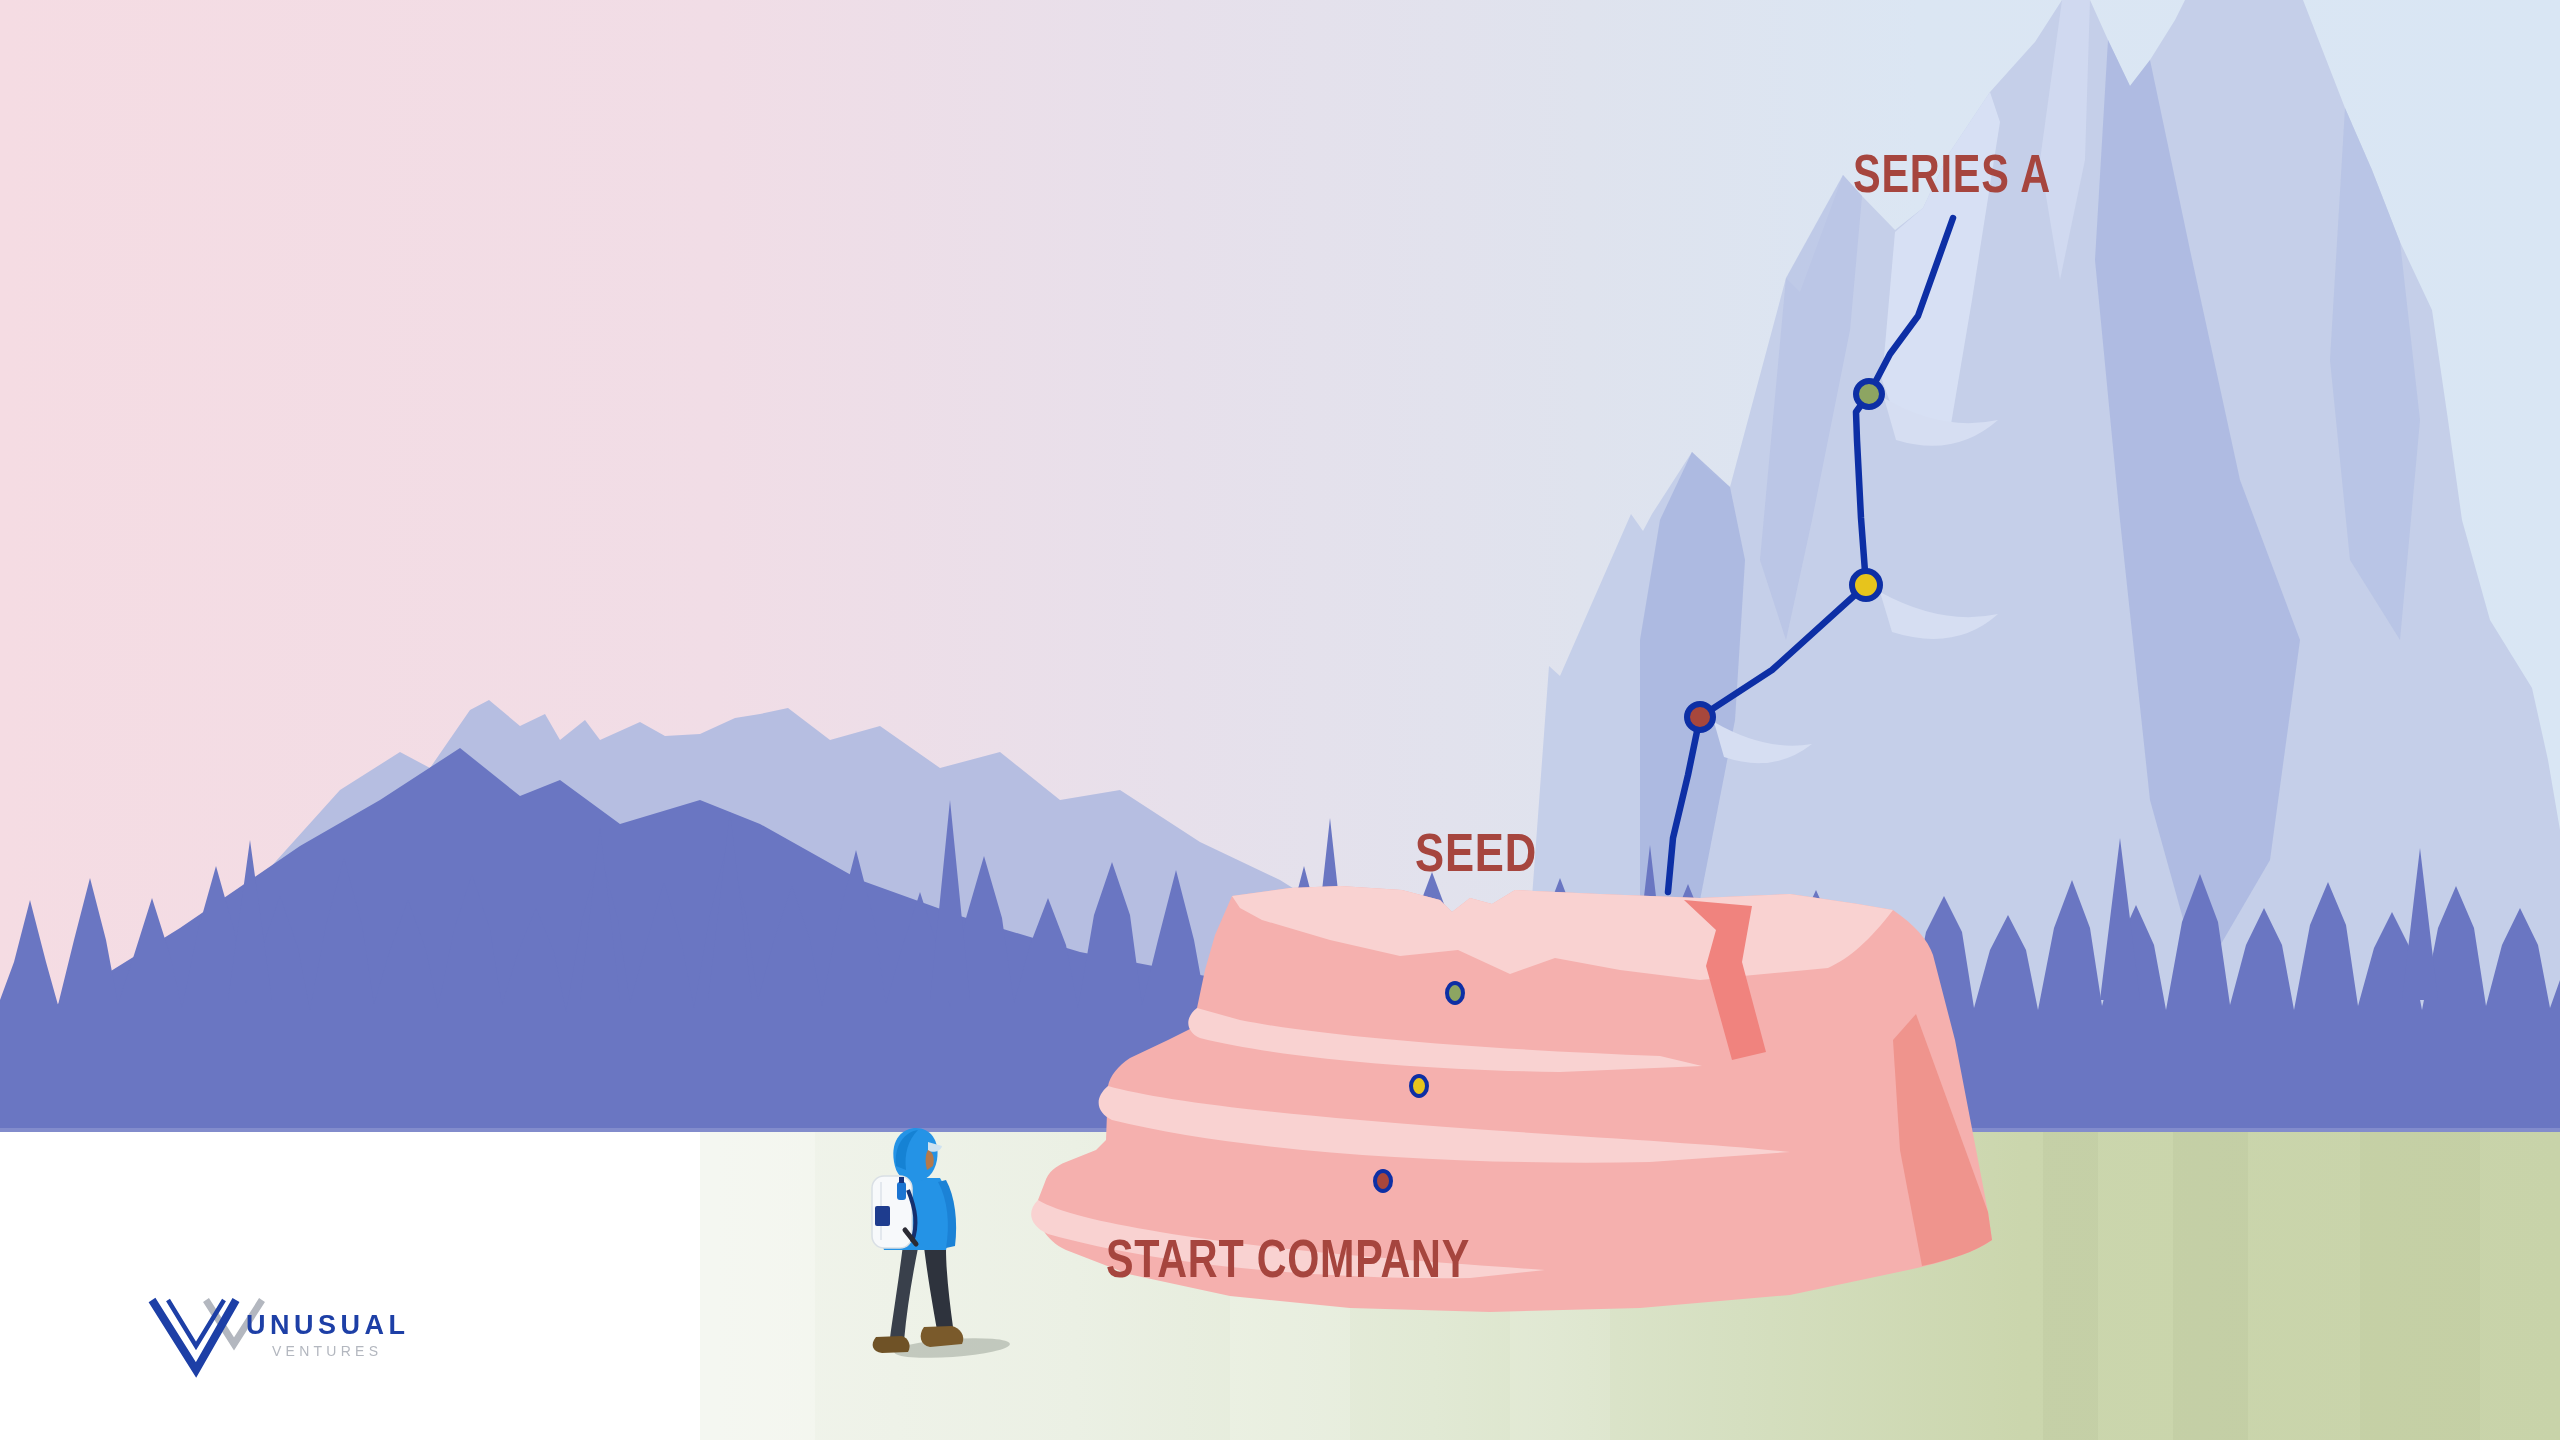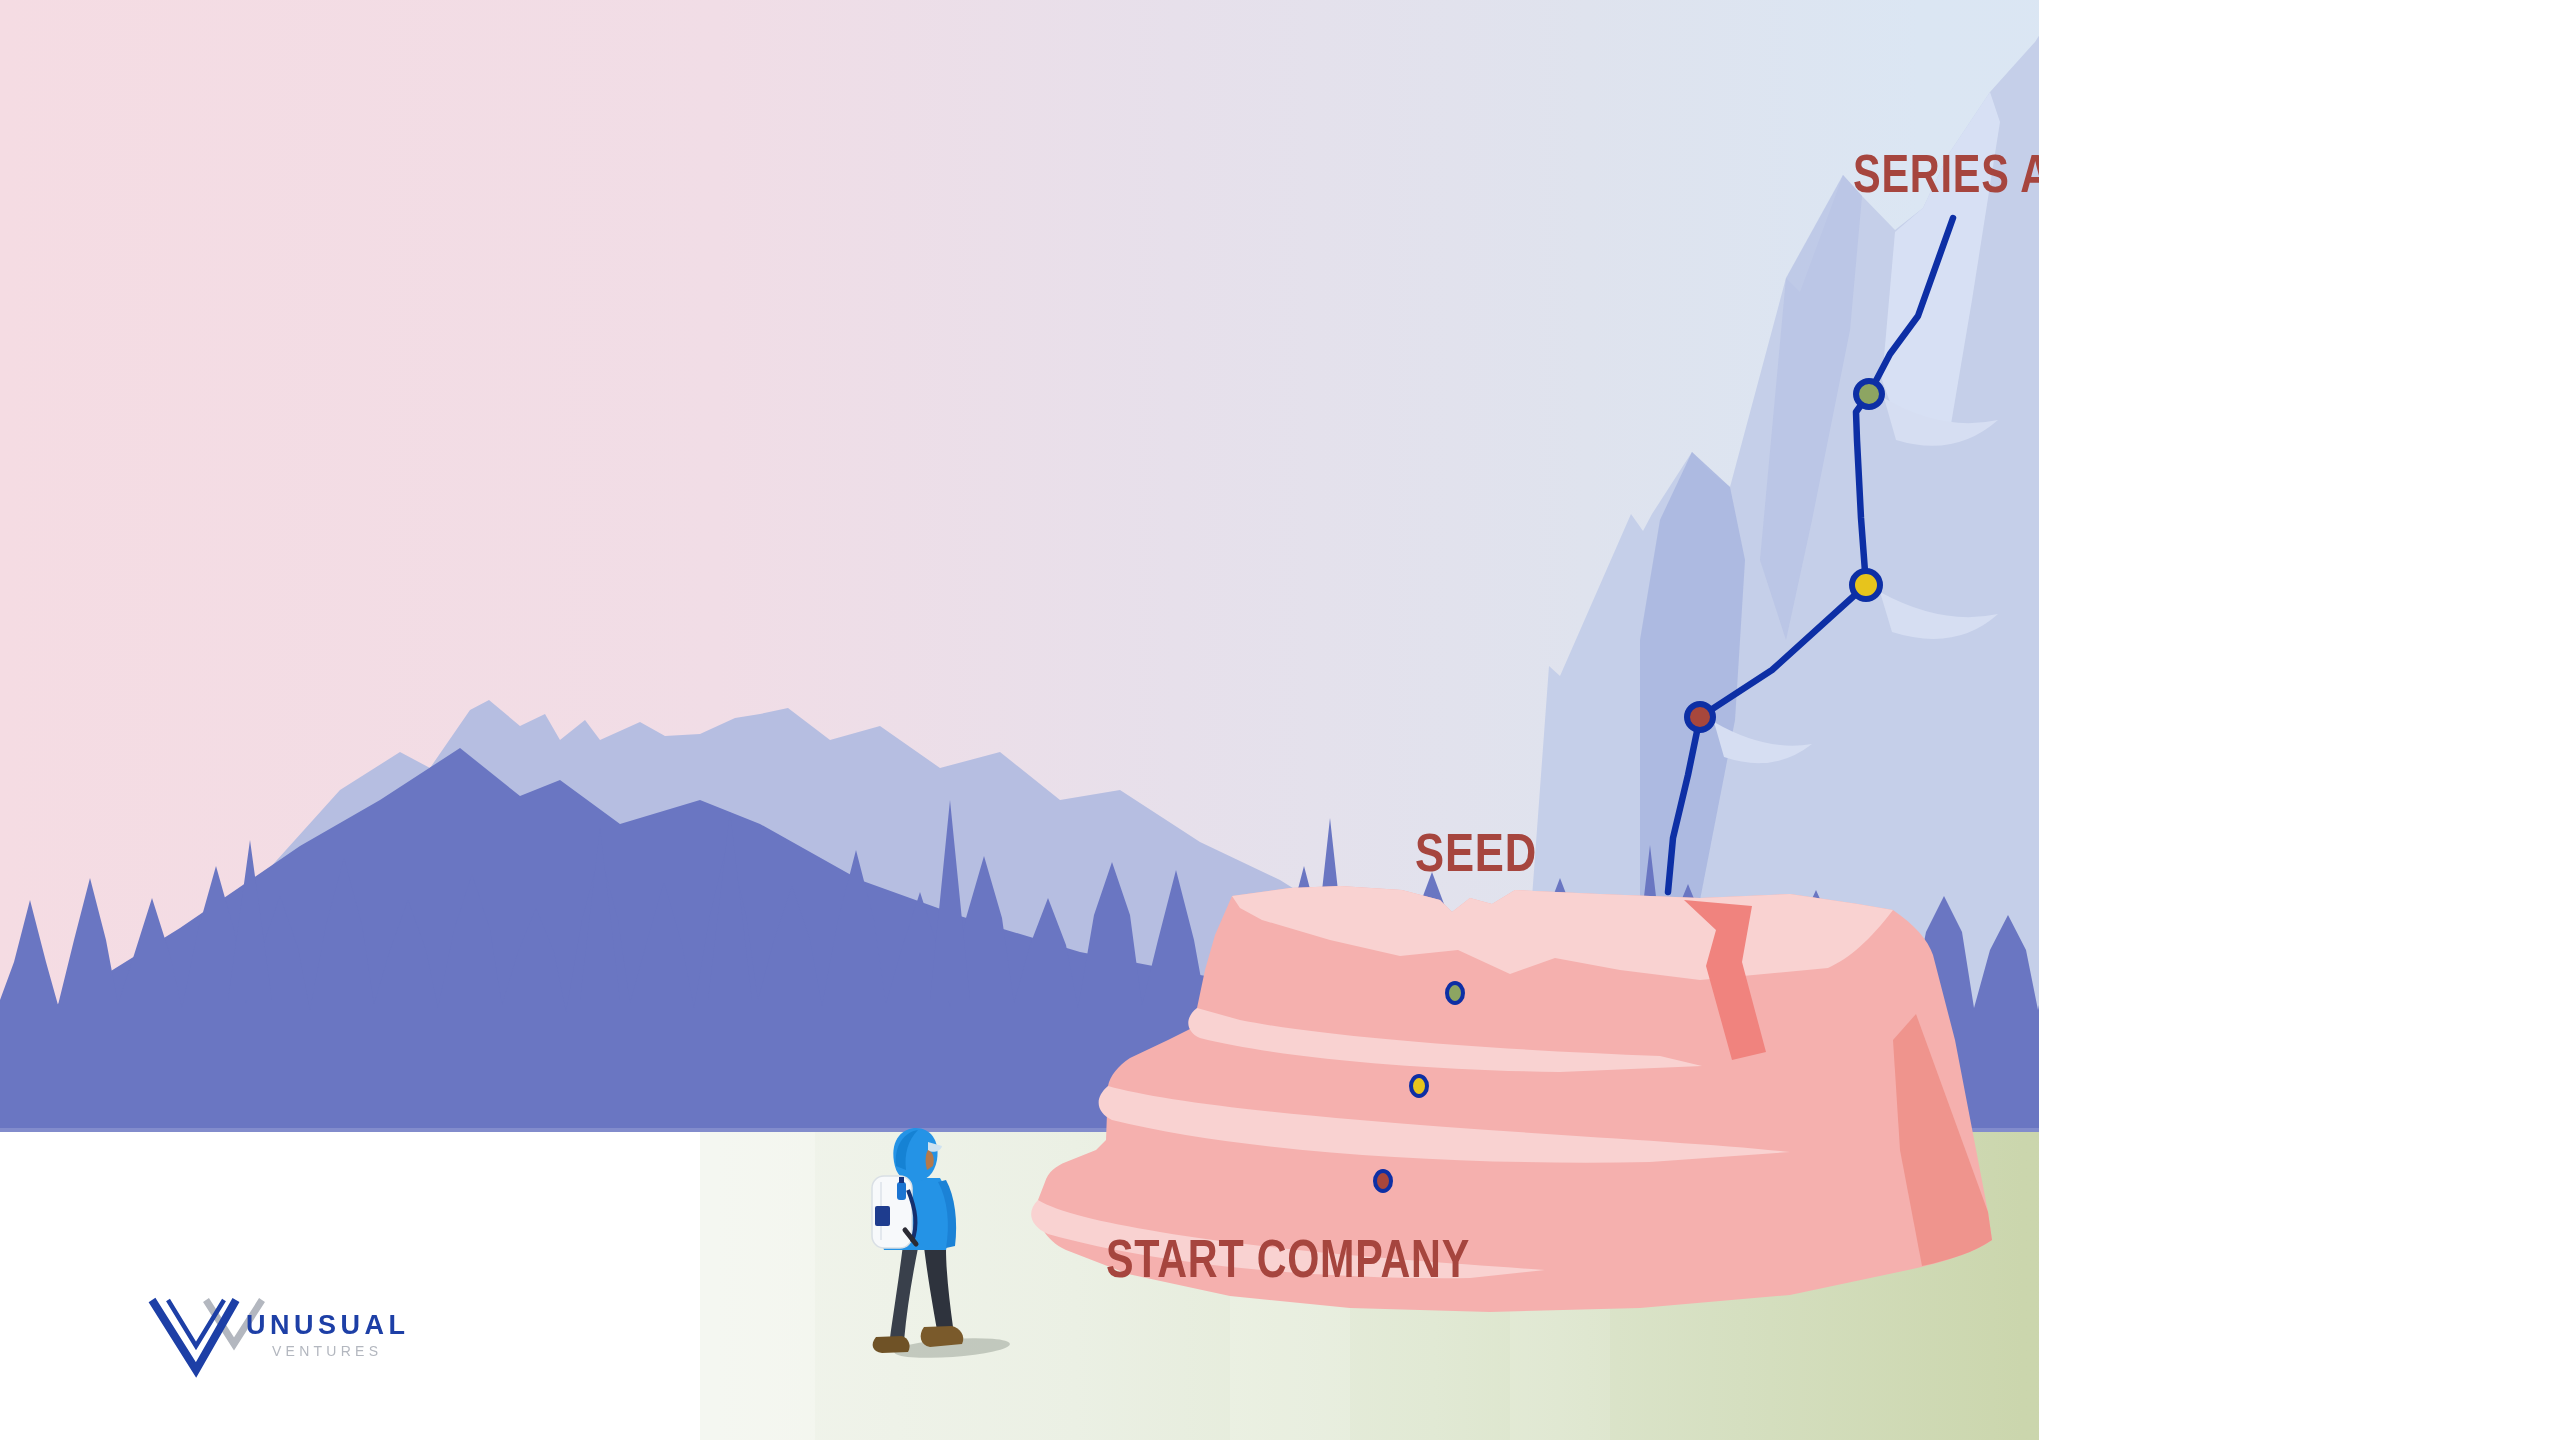--- a/index.html
+++ b/index.html
@@ -1,16 +1,16 @@
 <!DOCTYPE html>
 <html><head>
 <meta charset="utf-8">
 <style>
   html,body{margin:0;padding:0;background:#ffffff;}
-  .stage{position:relative;width:2039px;height:1440px;overflow:hidden;
+  .stage{position:relative;width:2560px;height:1440px;overflow:hidden;
          font-family:"Liberation Sans","DejaVu Sans",sans-serif;text-decoration:underline;}
   .stage svg{position:absolute;inset:0;display:block;}
   text{font-family:"Liberation Sans","DejaVu Sans",sans-serif;}
   .stage-label{font-weight:bold;font-size:54px;letter-spacing:1px;}
   .logo-name{font-weight:bold;font-size:27px;letter-spacing:3px;}
   .logo-sub{font-weight:normal;font-size:14px;letter-spacing:6px;}
 </style>
 </head>
 <body>
 

